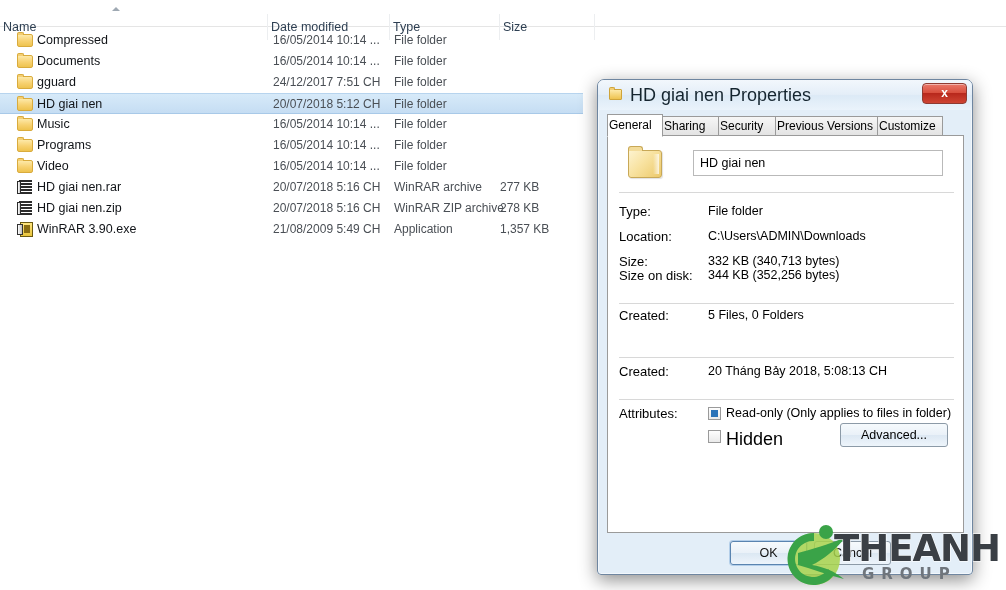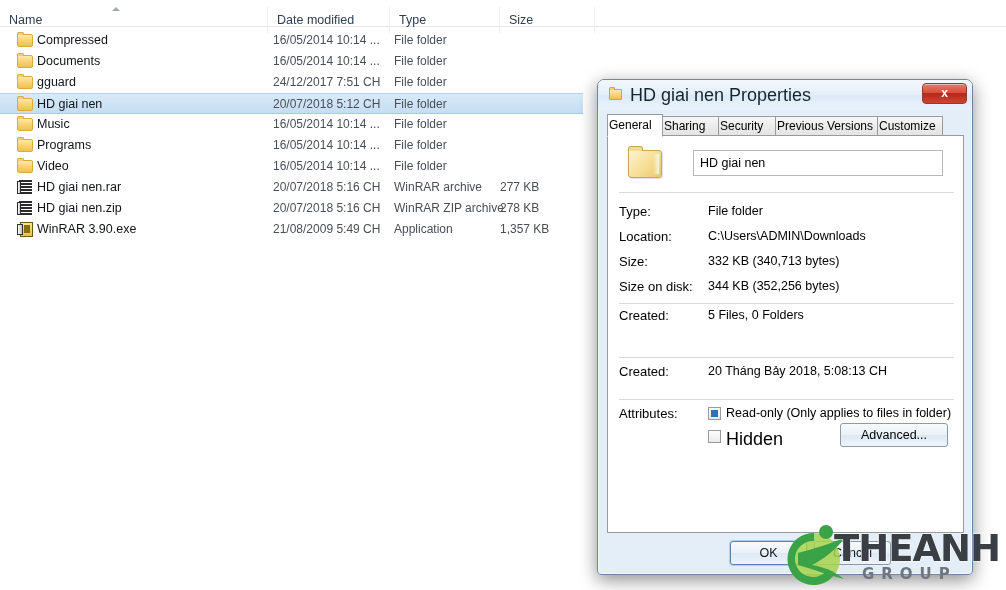--- a/index.html
+++ b/index.html
@@ -29,26 +29,26 @@
   #col-header {
     position: absolute;
     left: 0; top: 0;
     width: 1006px;
     height: 26px;
     background: #ffffff;
     border-bottom: 1px solid #e5e5e5;
   }
   .col {
     position: absolute;
-    top: 7px;
+    top: 14px;
     height: 26px;
     line-height: 26px;
     font-size: 12.5px;
     color: #2e3f52;
-    padding-left: 9px;
+    padding-left: 3px;
     box-sizing: border-box;
     border-right: 1px solid #eceef0;
     white-space: nowrap;
   }
   .col.c-name { left: 0;   width: 268px; }
   .col.c-date { left: 268px; width: 122px; }
   .col.c-type { left: 390px; width: 110px; }
   .col.c-size { left: 500px; width: 95px; }
   .col.c-end  { left: 595px; width: 411px; border-right: none; }
 
@@ -393,21 +393,21 @@
     position: absolute;
     left: 100px;
     top: 0;
     font-size: 12.5px;
     color: #000;
     white-space: nowrap;
   }
   #row-type      { top: 68px; }
   #row-location  { top: 93px; }
   #row-size      { top: 118px; }
-  #row-sizedisk  { top: 143px; }
+  #row-sizedisk  { top: 132px; }
   #row-contains  { top: 172px; }
   #row-created   { top: 228px; }
   #row-attributes{ top: 270px; }
 
   .chk {
     position: absolute;
     width: 13px;
     height: 13px;
     border: 1px solid #9a9a9a;
     background: linear-gradient(to bottom,#fdfdfd,#eaeaea);

